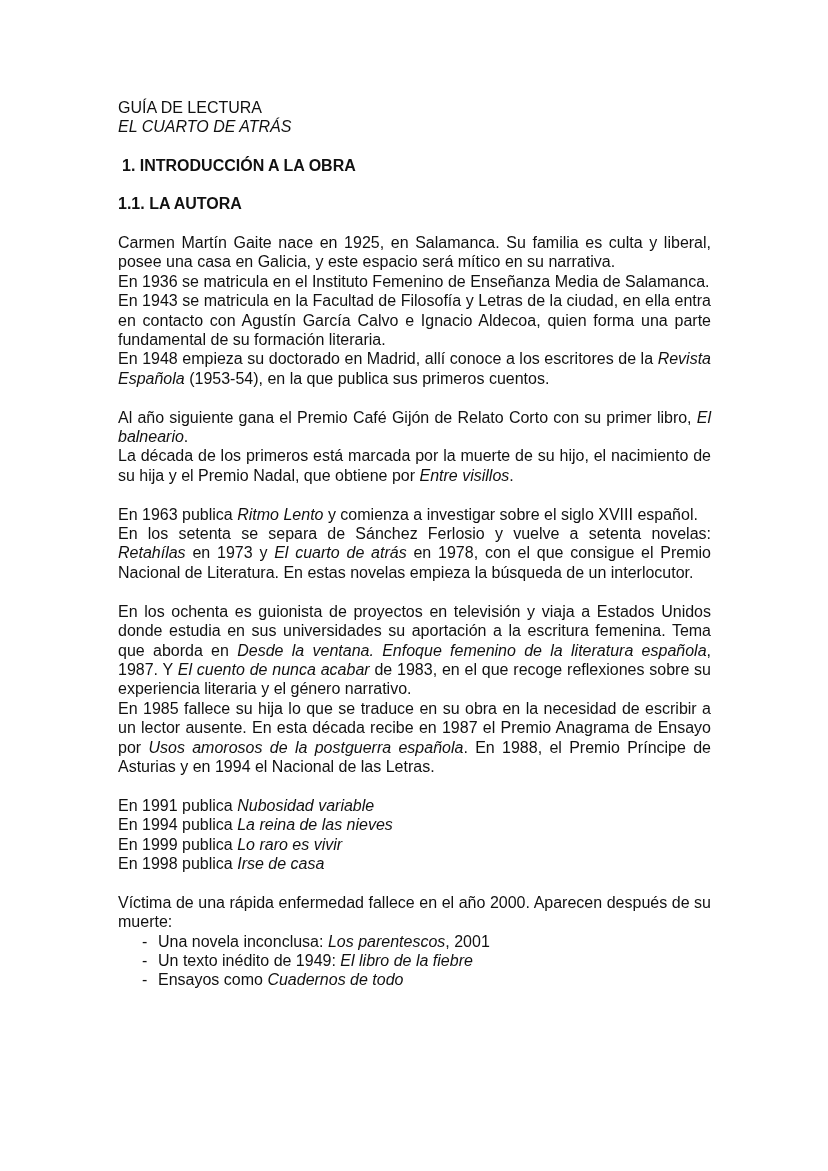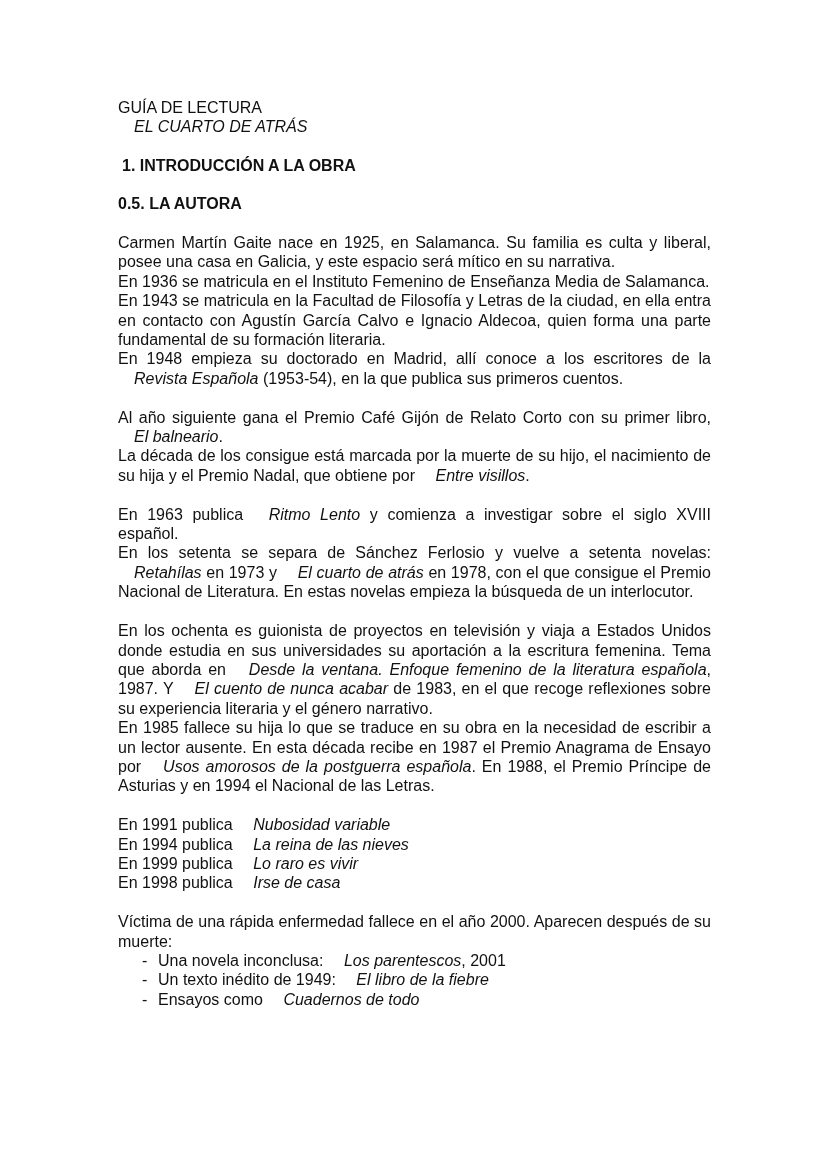--- a/index.html
+++ b/index.html
@@ -9,53 +9,53 @@
     left: 118px;
     top: 98px;
     width: 593px;
     font-family: "Liberation Sans", sans-serif;
     font-size: 16px;
     line-height: 19.4px;
     color: #111111;
   }
   .title-block div { line-height: 19.4px; }
   .bold { font-weight: normal; }
-  .ital { font-style: italic; margin-left: 16px; }
+  .ital { font-style: italic; }
   .h1 { font-weight: bold; margin-top: 19px; padding-left: 4px; }
   .h2 { font-weight: bold; margin-top: 19px; }
   .p { text-align: justify; }
   .gap { height: 19.4px; }
   .list { margin: 0; padding: 0; list-style: none; }
   .list li { position: relative; padding-left: 40px; }
   .list li .dash { position: absolute; left: 24px; top: 0; }
 </style>
 </head>
 <body>
 
 <div class="page">
 
   <div class="title-block">
     <div class="bold">GUÍA DE LECTURA</div>
     <div class="bold ital">EL CUARTO DE ATRÁS</div>
   </div>
 
   <div class="h1">1. INTRODUCCIÓN A LA OBRA</div>
-  <div class="h2">0.5. LA AUTORA</div>
+  <div class="h2">1.1. LA AUTORA</div>
 
   <div class="gap"></div>
 
   <div class="p">Carmen Martín Gaite nace en 1925, en Salamanca. Su familia es culta y liberal, posee una casa en Galicia, y este espacio será mítico en su narrativa.</div>
   <div class="p">En 1936 se matricula en el Instituto Femenino de Enseñanza Media de Salamanca.</div>
   <div class="p">En 1943 se matricula en la Facultad de Filosofía y Letras de la ciudad, en ella entra en contacto con Agustín García Calvo e Ignacio Aldecoa, quien forma una parte fundamental de su formación literaria.</div>
   <div class="p"><span>En 1948 empieza su doctorado en Madrid, allí conoce a los escritores de la </span><span class="ital">Revista Española</span><span> (1953-54), en la que publica sus primeros cuentos.</span></div>
 
   <div class="gap"></div>
 
   <div class="p"><span>Al año siguiente gana el Premio Café Gijón de Relato Corto con su primer libro, </span><span class="ital">El balneario</span><span>.</span></div>
-  <div class="p"><span>La década de los </span><span class="bold">consigue</span><span> está marcada por la muerte de su hijo, el nacimiento de su hija y el Premio Nadal, que obtiene por </span><span class="ital">Entre visillos</span><span>.</span></div>
+  <div class="p"><span>La década de los </span><span class="bold">primeros</span><span> está marcada por la muerte de su hijo, el nacimiento de su hija y el Premio Nadal, que obtiene por </span><span class="ital">Entre visillos</span><span>.</span></div>
 
   <div class="gap"></div>
 
   <div class="p"><span>En 1963 publica </span><span class="ital">Ritmo Lento</span><span> y comienza a investigar sobre el siglo XVIII español.</span></div>
   <div class="p"><span>En los </span><span class="bold">setenta</span><span> se separa de Sánchez Ferlosio y vuelve a setenta novelas: </span><span class="ital">Retahílas</span><span> en 1973 y </span><span class="ital">El cuarto de atrás</span><span> en 1978, con el que consigue el Premio Nacional de Literatura. En estas novelas empieza la búsqueda de un interlocutor.</span></div>
 
   <div class="gap"></div>
 
   <div class="p"><span>En los </span><span class="bold">ochenta</span><span> es guionista de proyectos en televisión y viaja a Estados Unidos donde estudia en sus universidades su aportación a la escritura femenina. Tema que aborda en </span><span class="ital">Desde la ventana. Enfoque femenino de la literatura española</span><span>, 1987. Y </span><span class="ital">El cuento de nunca acabar</span><span> de 1983, en el que recoge reflexiones sobre su experiencia literaria y el género narrativo.</span></div>
   <div class="p"><span>En 1985 fallece su hija lo que se traduce en su obra en la necesidad de escribir a un lector ausente. En esta década recibe en 1987 el Premio Anagrama de Ensayo por </span><span class="ital">Usos amorosos de la postguerra española</span><span>. En 1988, el Premio Príncipe de Asturias y en 1994 el Nacional de las Letras.</span></div>

